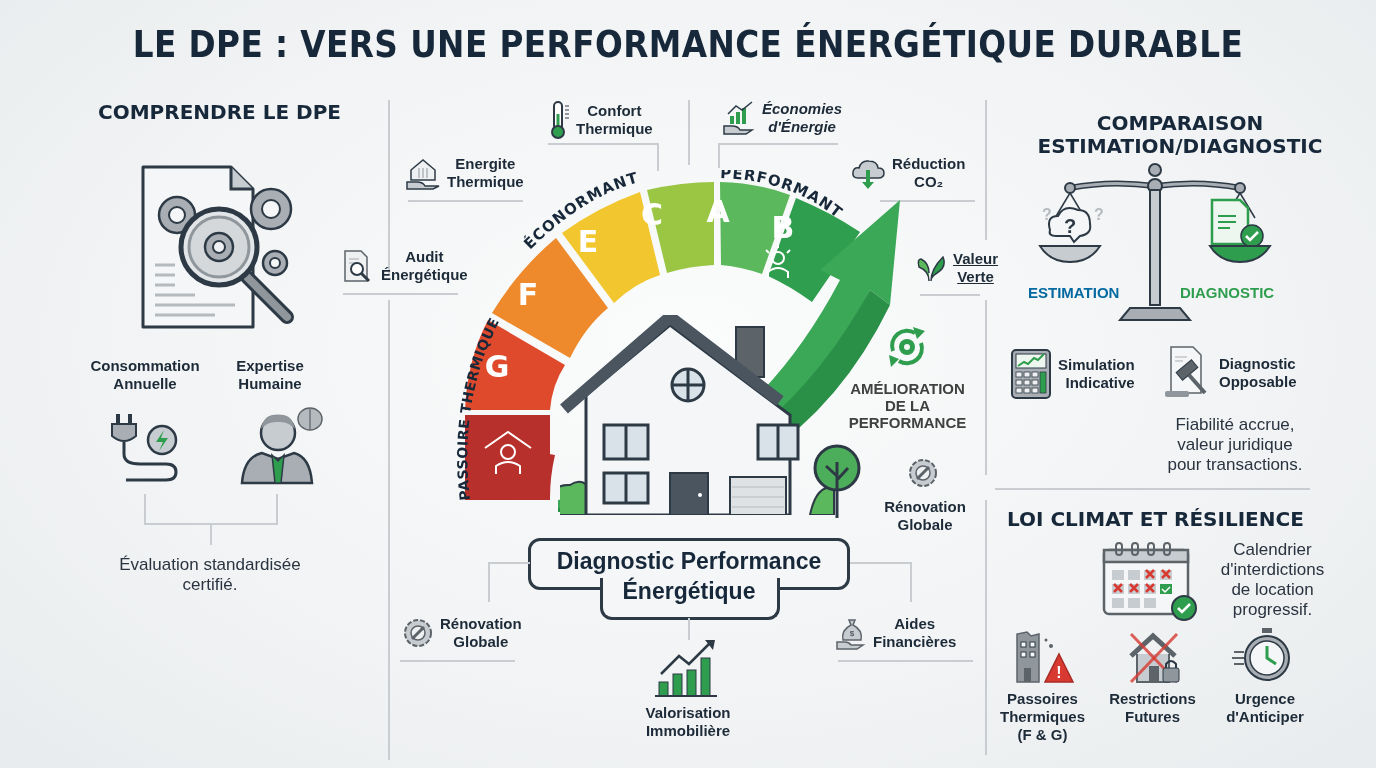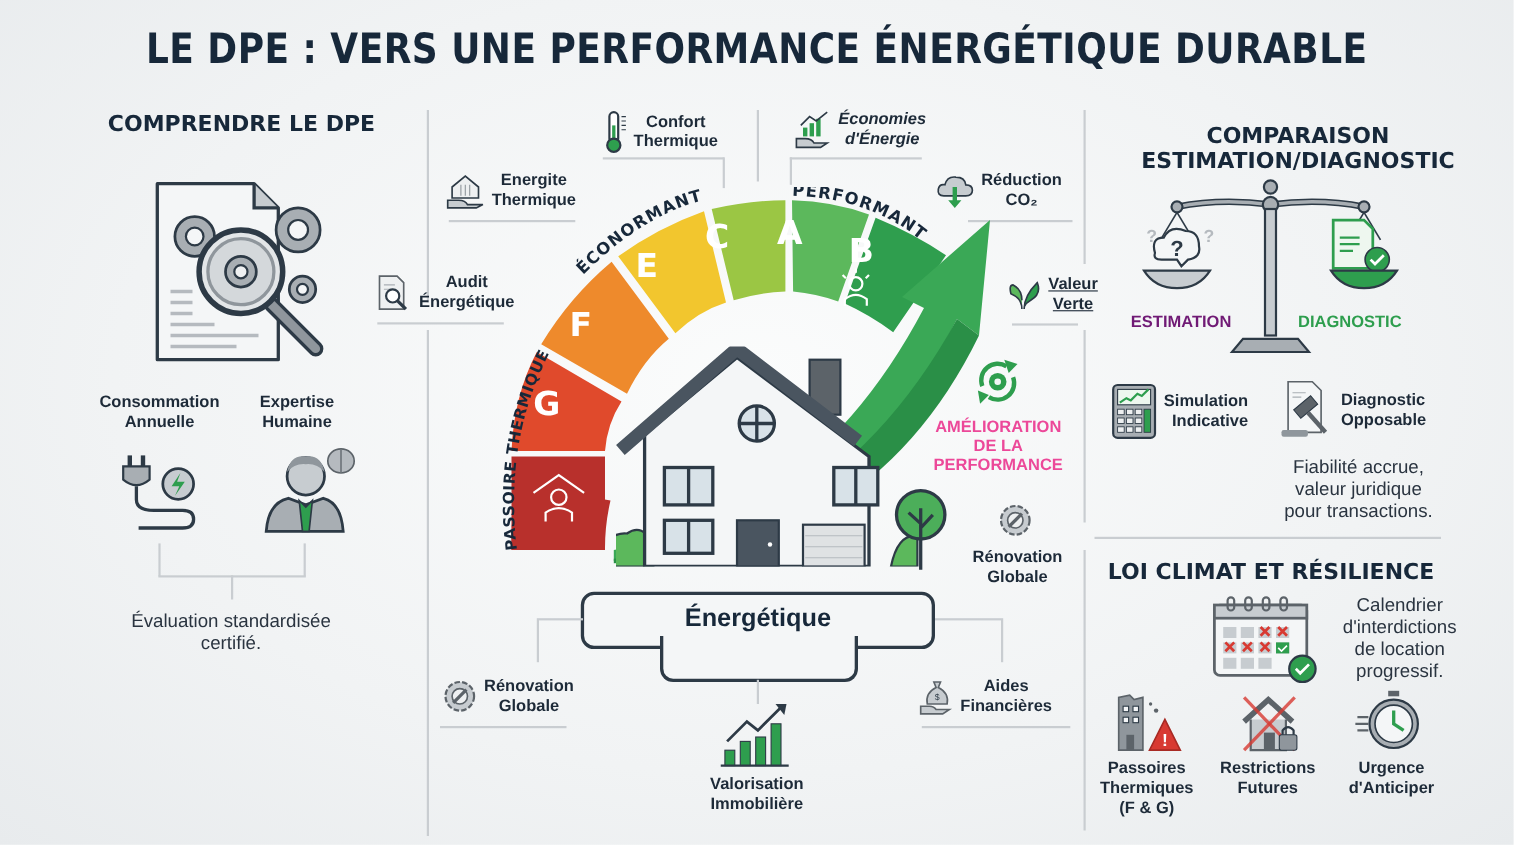--- a/index.html
+++ b/index.html
@@ -14,21 +14,21 @@
   .title {
     left: 0; top: 22px; width: 1376px; text-align: center;
     font-size: 38px; font-weight: 800; letter-spacing: 0.5px; color: #17283a;
     font-family: "DejaVu Sans", sans-serif; transform: scaleX(0.86);
   }
   .h2 { font-weight: 800; color: #17283a; font-family: "DejaVu Sans", sans-serif; }
   .lbl { font-weight: 700; font-size: 15px; line-height: 18px; color: #1d2a38; text-align: center; }
   .body-txt { font-size: 17px; line-height: 20px; color: #2a3440; text-align: center; }
   .vline { background: #c9cdd1; width: 2px; }
   .hline { background: #c9cdd1; height: 2px; }
-  .green-txt { color: #ec4899; }
+  .green-txt { color: #404040; }
   .row { display: flex; align-items: center; gap: 6px; }
   svg { display: block; }
 </style>
 </head>
 <body>
 
 <div class="abs title">LE DPE : VERS UNE PERFORMANCE ÉNERGÉTIQUE DURABLE</div>
 
 <div class="abs h2" style="left:98px;top:100px;font-size:20px;">COMPRENDRE LE DPE</div>
 
@@ -281,20 +281,21 @@
 <div class="abs" style="left:812px;top:440px;">
   <svg width="50" height="80" viewBox="0 0 50 80">
       <circle cx="25" cy="28" r="22" fill="#4cae5a" stroke="#2d3a46" stroke-width="3"></circle>
       <path d="M25 78 V22 M25 36 L14 26 M25 40 L36 28" stroke="#2d3a46" stroke-width="3" fill="none"></path>
     </svg>
 </div>
 
 <div class="abs" style="left:528px;top:538px;width:322px;height:52px;background:#f4f6f7;border:3px solid #2d3a46;border-radius:12px;"></div>
 <div class="abs" style="left:600px;top:578px;width:180px;height:42px;background:#f4f6f7;border:3px solid #2d3a46;border-top:none;border-radius:0 0 12px 12px;"></div>
 <div class="abs" style="left:528px;top:546px;width:322px;text-align:center;font-size:23px;font-weight:700;color:#17283a;line-height:30px;">
+  <div>Diagnostic Performance</div>
     <div>Énergétique</div>
 </div>
 
 <div class="abs hline" style="left:490px;top:562px;width:40px;"></div>
 <div class="abs vline" style="left:488px;top:562px;height:40px;"></div>
 <div class="abs hline" style="left:850px;top:562px;width:60px;"></div>
 <div class="abs vline" style="left:910px;top:562px;height:40px;"></div>
 <div class="abs vline" style="left:688px;top:618px;height:22px;"></div>
 
 <div class="abs" style="left:885px;top:325px;">
@@ -398,21 +399,21 @@
     <g stroke="#2e9e4e" stroke-width="2">
         <line x1="188" y1="58" x2="206" y2="58"></line>
         <line x1="188" y1="64" x2="206" y2="64"></line>
         <line x1="188" y1="70" x2="200" y2="70"></line>
       </g>
     <circle cx="222" cy="78" r="11" fill="#2e9e4e" stroke="#2d3a46" stroke-width="1.5"></circle>
       <path d="M216 78 L220 82 L228 74" fill="none" stroke="#fff" stroke-width="2.5"></path>
     <path d="M180 88 H240 Q230 104 210 104 Q190 104 180 88Z" fill="#2e9e4e" stroke="#2d3a46" stroke-width="2"></path>
   </svg>
 </div>
-<div class="abs" style="left:1028px;top:284px;font-size:15px;font-weight:700;color:#701a75;">ESTIMATION</div>
+<div class="abs" style="left:1028px;top:284px;font-size:15px;font-weight:700;color:#0369a1;">ESTIMATION</div>
 <div class="abs" style="left:1180px;top:284px;font-size:15px;font-weight:700;color:#2e9e4e;">DIAGNOSTIC</div>
 
 <div class="abs row" style="left:1010px;top:348px;">
   <svg width="42" height="52" viewBox="0 0 42 52">
       <rect x="2" y="2" width="38" height="48" rx="4" fill="#a8aeb3" stroke="#2d3a46" stroke-width="2"></rect>
       <rect x="6" y="6" width="30" height="14" fill="#eef7ef" stroke="#2d3a46"></rect>
       <path d="M8 18 L14 14 L18 16 L24 10 L28 12 L34 6" fill="none" stroke="#2e9e4e" stroke-width="2"></path>
       <g fill="#eef0f1" stroke="#2d3a46" stroke-width="0.8">
         <rect x="6" y="24" width="6" height="5"></rect>
         <rect x="14" y="24" width="6" height="5"></rect>

